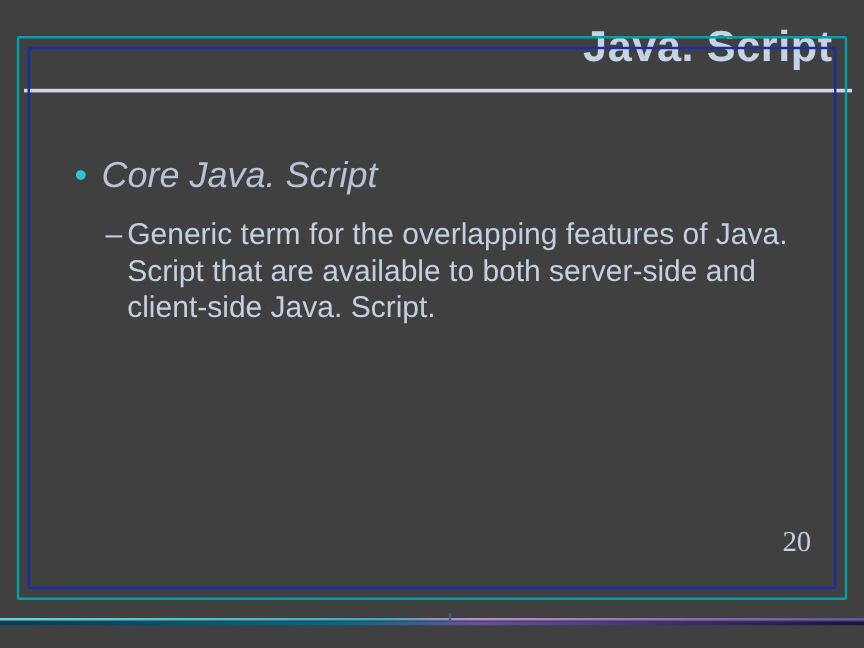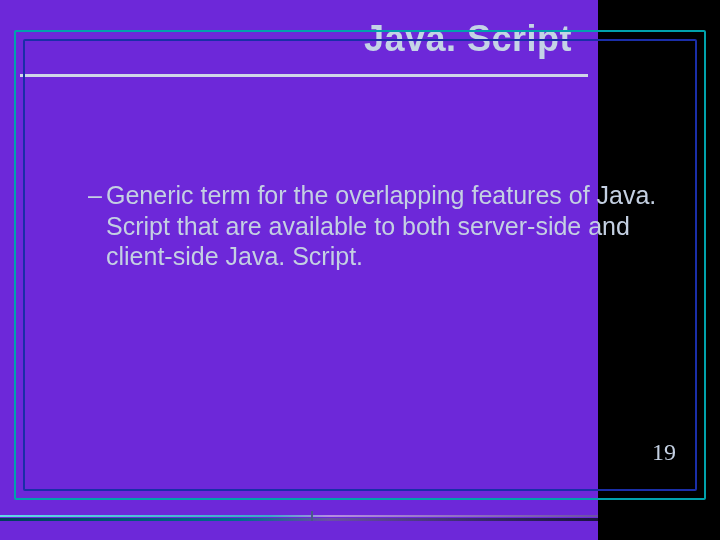--- a/index.html
+++ b/index.html
@@ -1,21 +1,21 @@
 <!DOCTYPE html>
 <html><head>
 <meta charset="utf-8">
 <style>
   * { margin: 0; padding: 0; box-sizing: border-box; }
   html, body { width: 720px; height: 540px; overflow: hidden; background: #000; }
   .slide {
     position: relative;
-    width: 598px;
+    width: 720px;
     height: 540px;
-    background: #6d28d9;
+    background: #404040;
     font-family: Verdana, Geneva, sans-serif;
   }
   .outer-frame {
     position: absolute;
     left: 14px;
     top: 30px;
     width: 692px;
     height: 470px;
     border: 2px solid #00a2ac;
     border-radius: 2px;
@@ -129,25 +129,28 @@
 <body>
 
 <div class="slide">
 
   <div class="title">Java. Script</div>
   <div class="title-underline2"></div>
 
   <div class="outer-frame">
     <div class="inner-frame"></div>
 
+    <div class="bullet1">
+      <span class="dot">•</span><span>Core Java. Script</span>
+    </div>
 
     <div class="bullet2">
       <span class="dash">–</span><span>Generic term for the overlapping features of Java. Script that are available to both server-side and client-side Java. Script.</span>
     </div>
 
-    <div class="pagenum">19</div>
+    <div class="pagenum">20</div>
   </div>
 
   <div class="bottom-accent2"></div>
   <div class="bottom-accent"></div>
   <div class="bottom-tick"></div>
 
 </div>
 
 </body></html>

